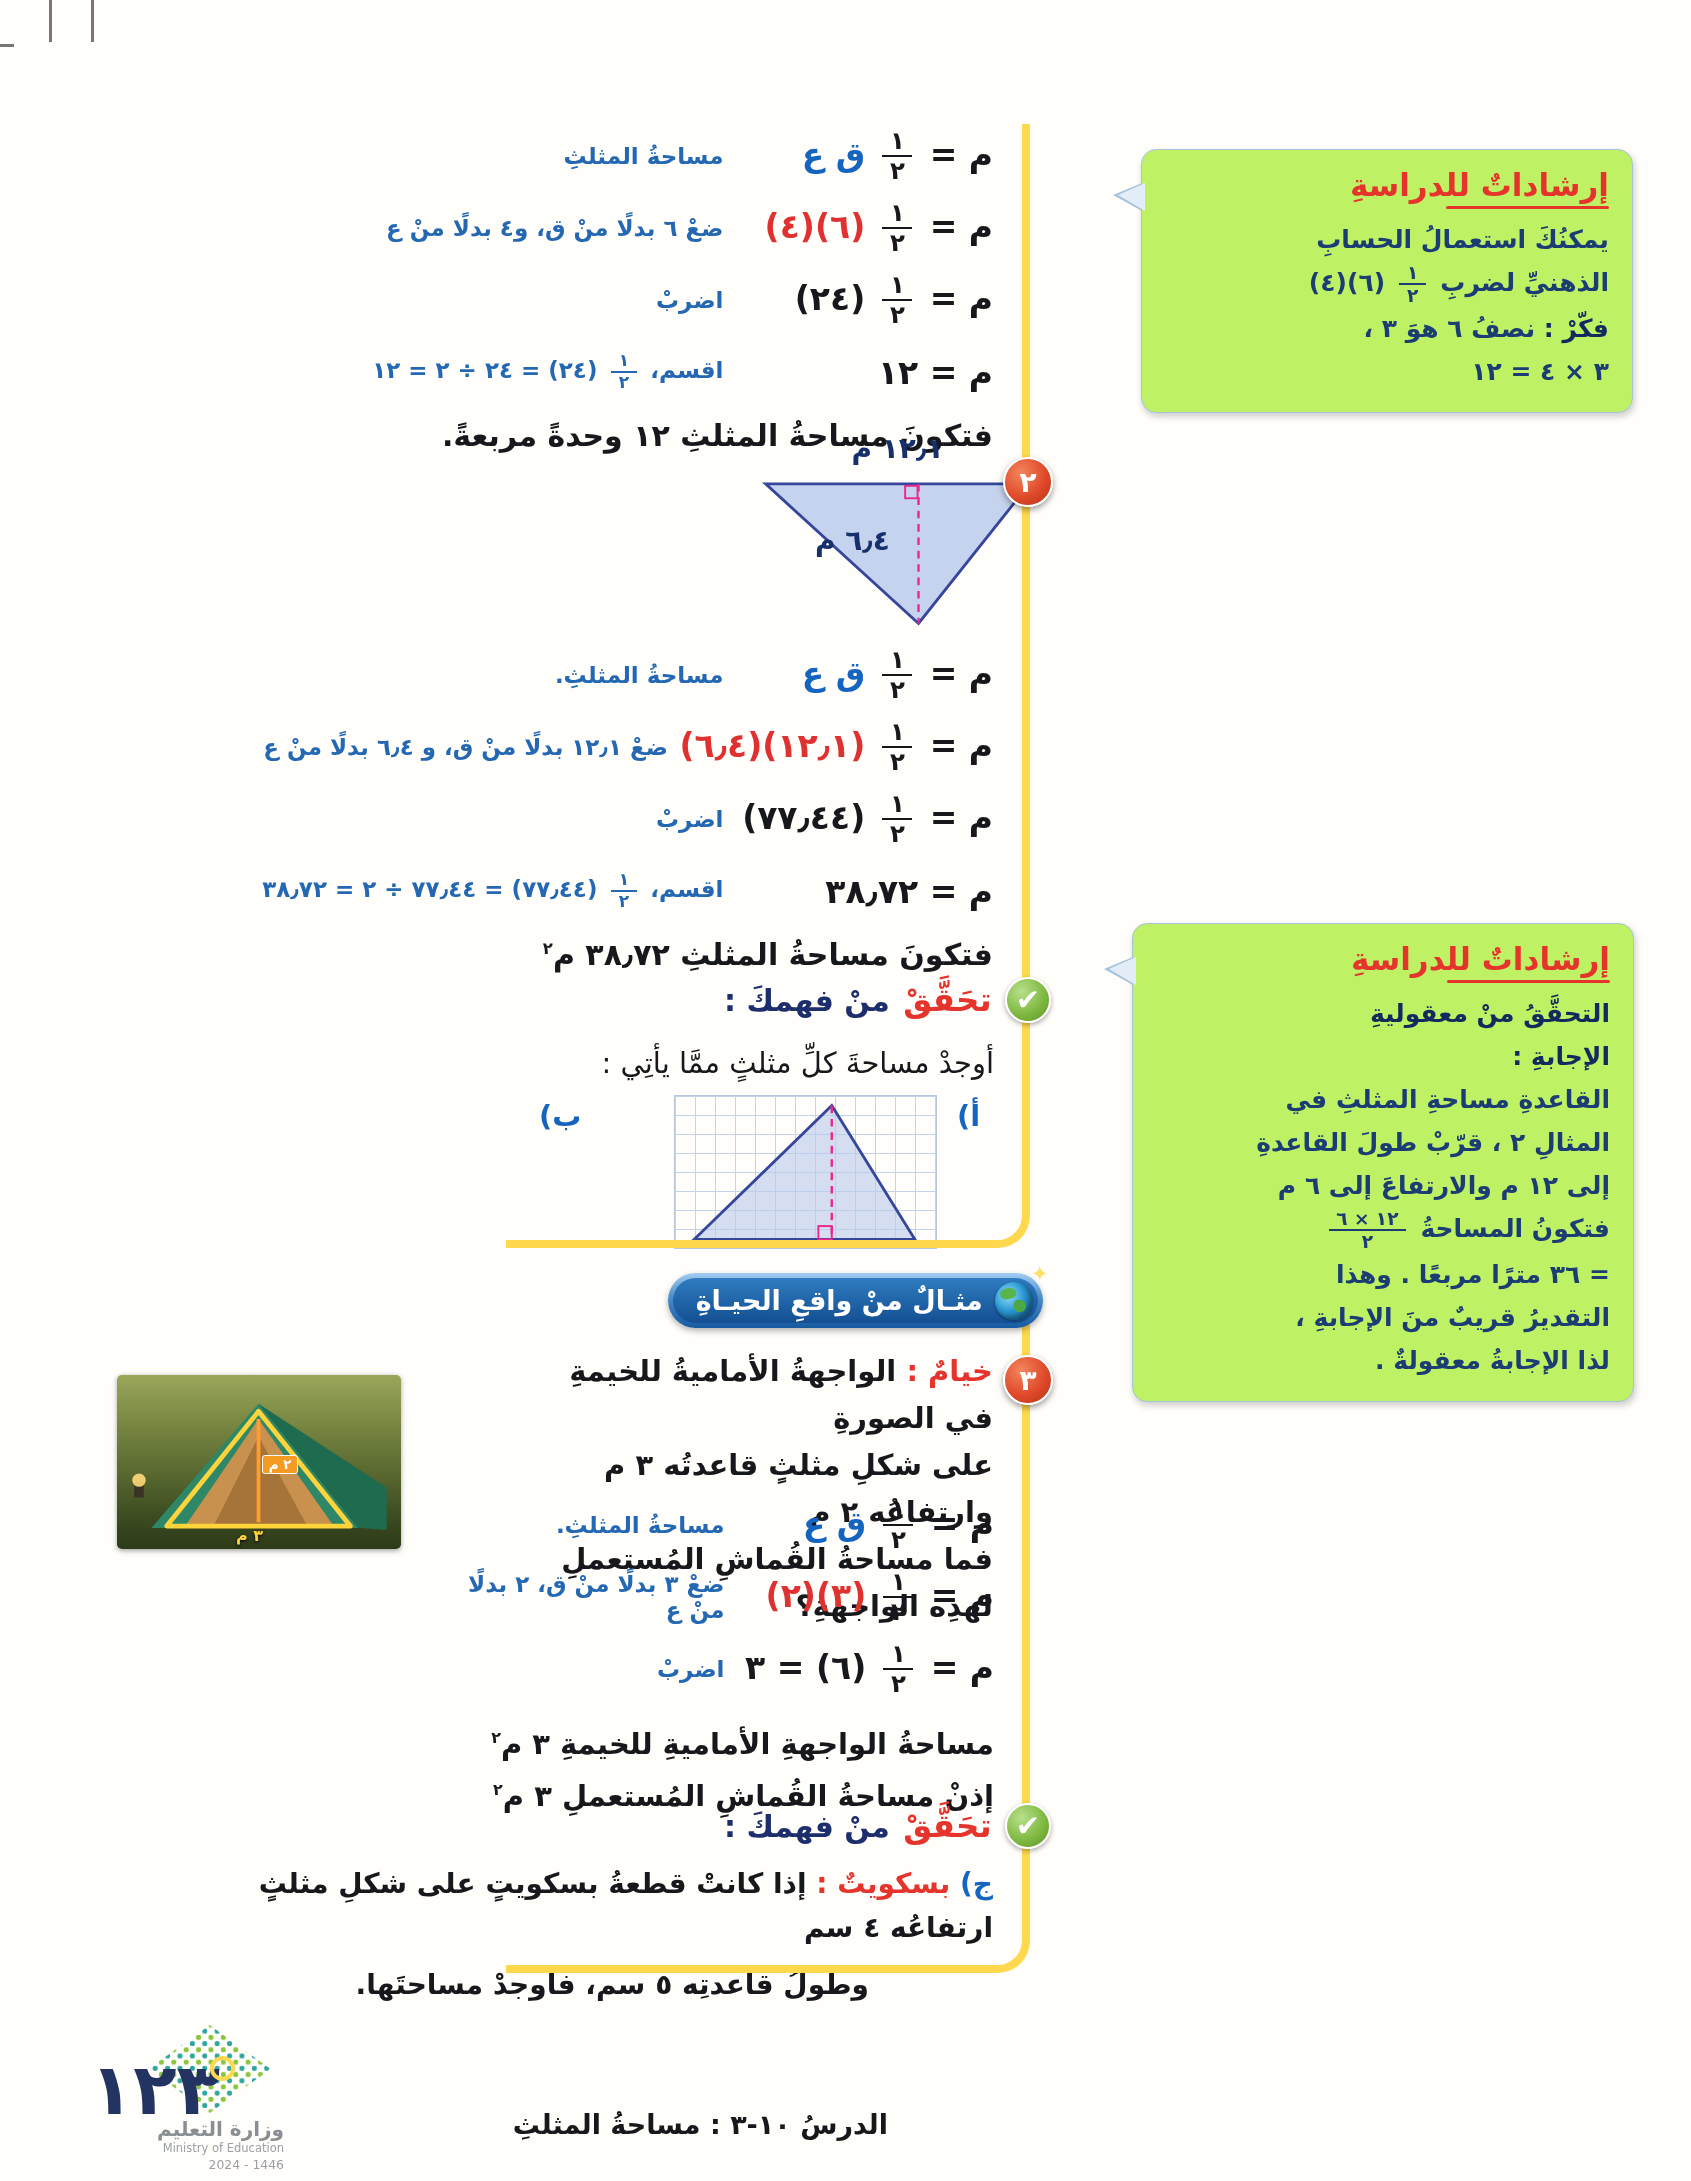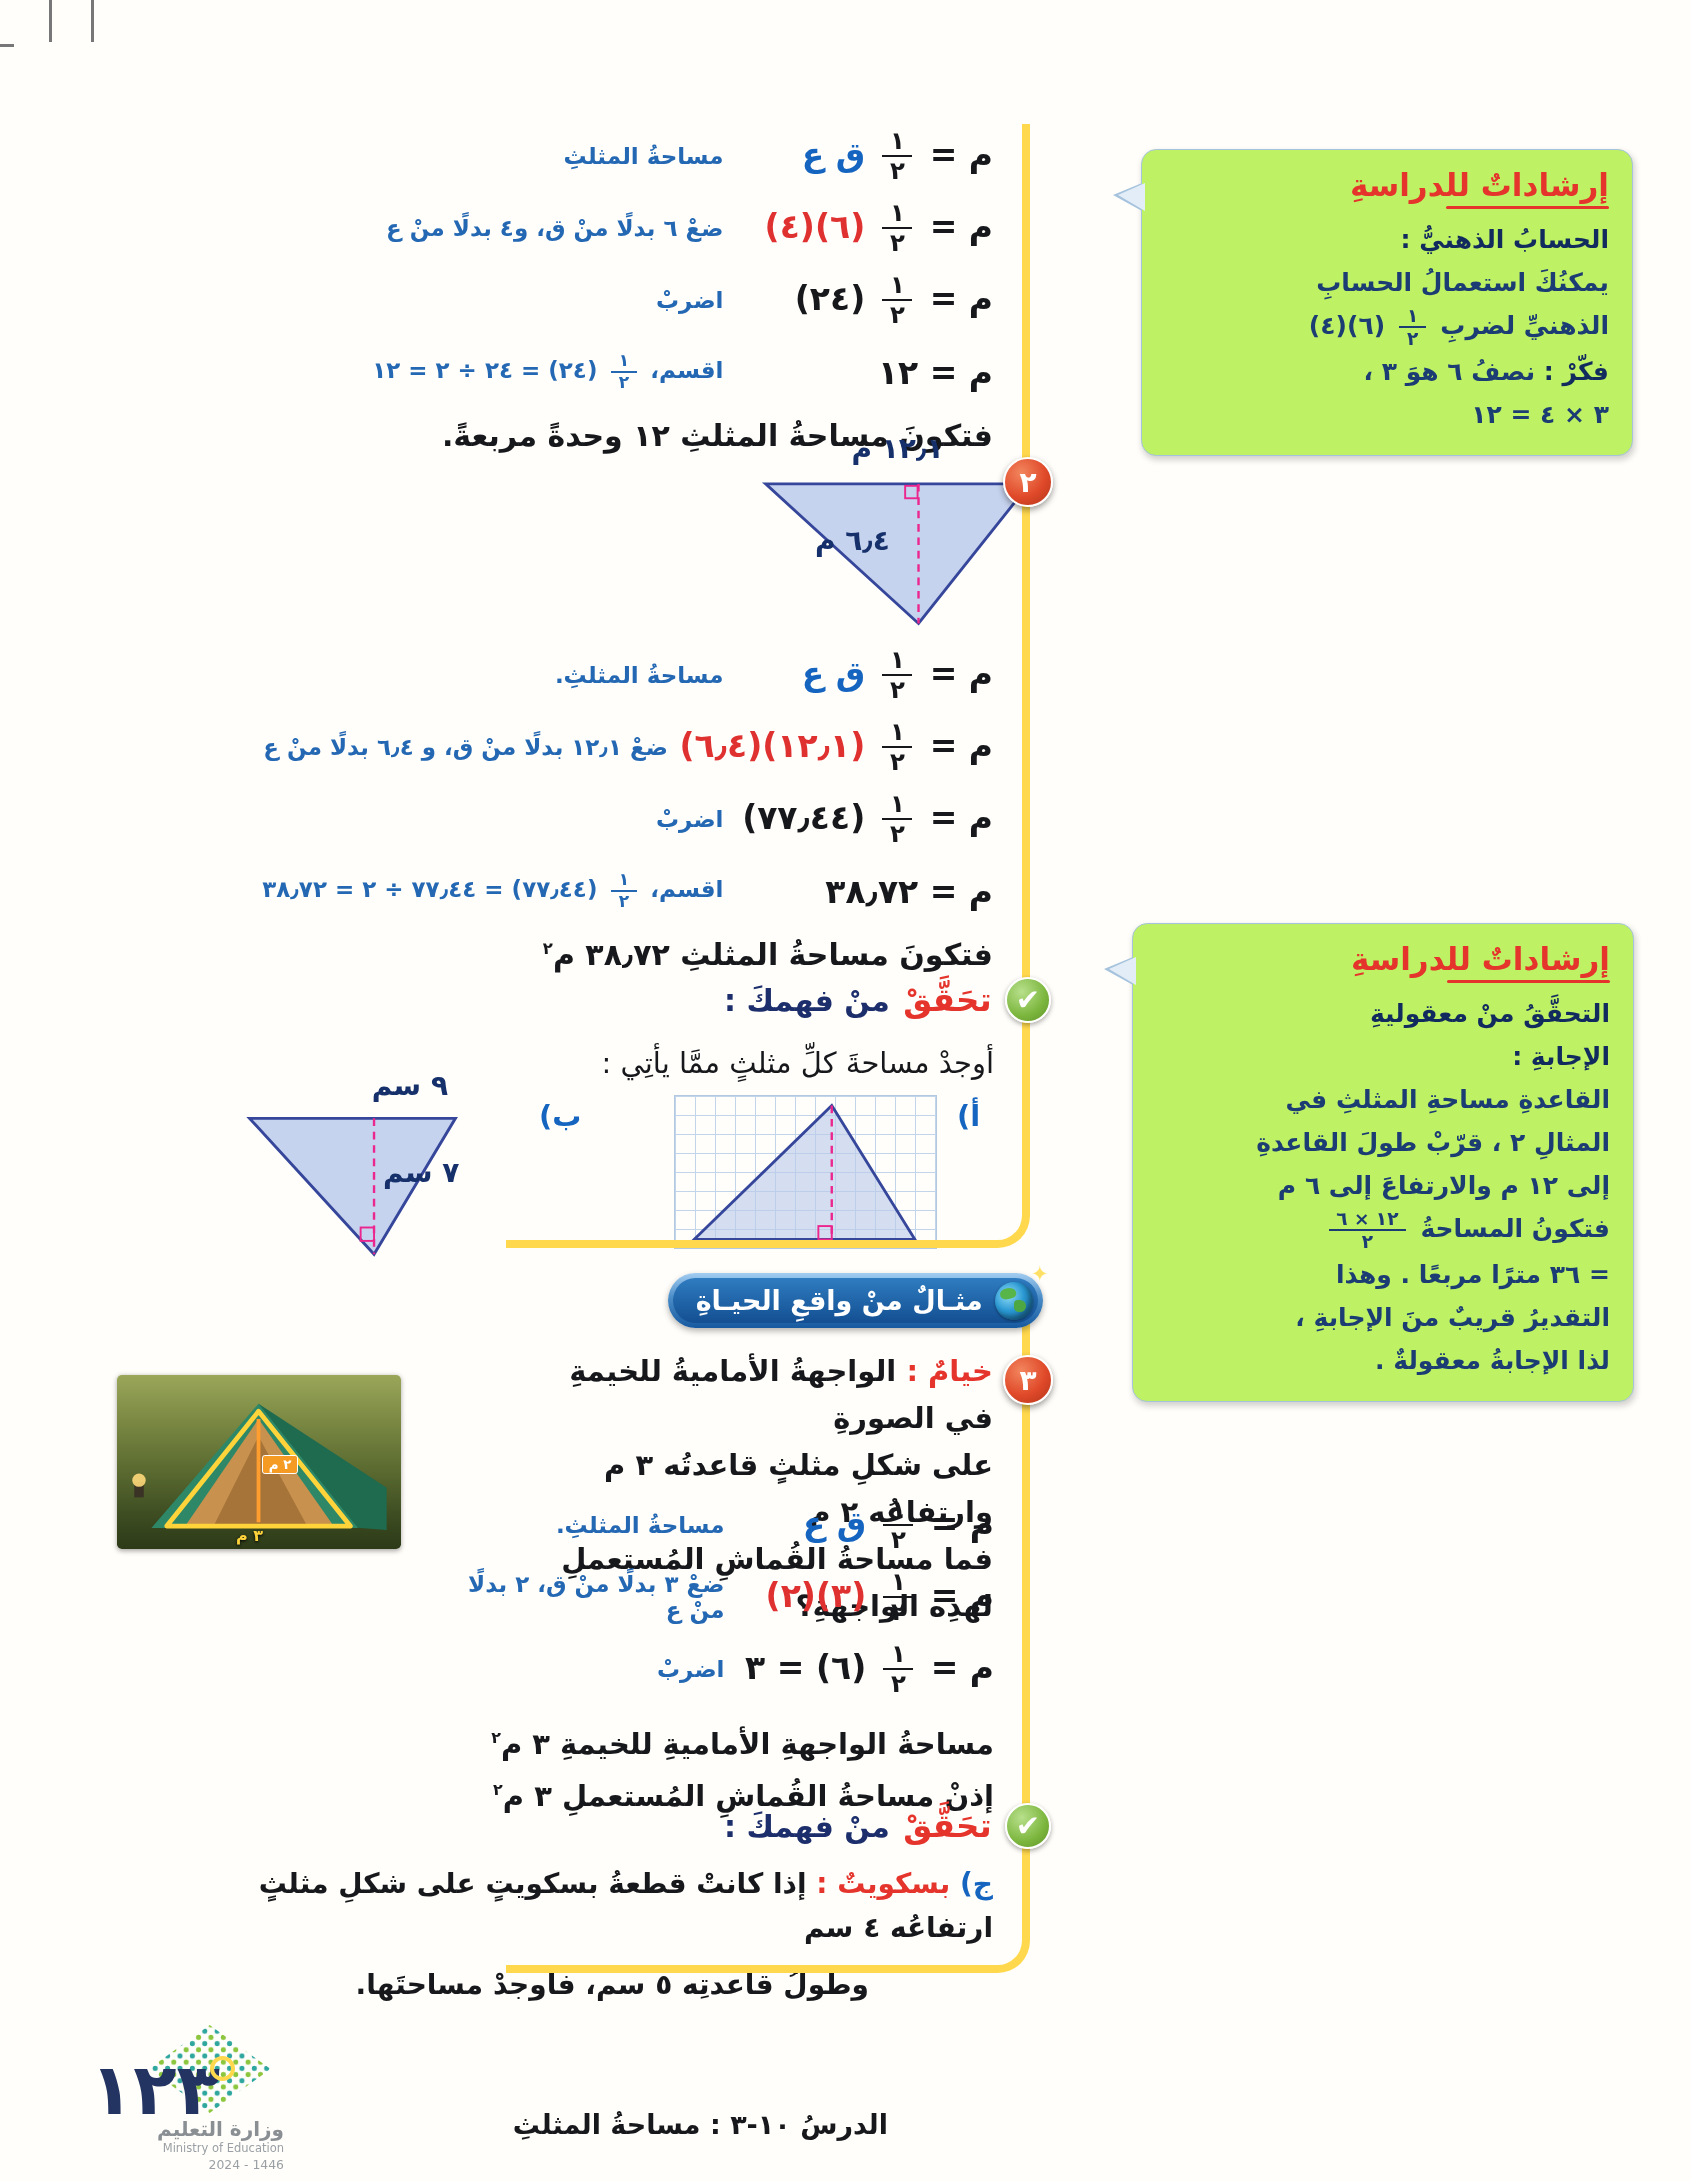--- a/index.html
+++ b/index.html
@@ -262,29 +262,20 @@
   <div class="item-label ia">أ)</div>
   <div class="grid-fig">
     <svg width="263" height="154" viewBox="0 0 275 161">
       <polygon points="22,150 253,150 166,10" fill="#b9c9ea" fill-opacity="0.62" stroke="#35469b" stroke-width="3"></polygon>
       <line x1="166" y1="10" x2="166" y2="150" stroke="#ec268f" stroke-width="2.5" stroke-dasharray="8 6"></line>
       <rect x="152" y="136" width="14" height="14" fill="none" stroke="#ec268f" stroke-width="2"></rect>
     </svg>
   </div>
 
   <div class="item-label ib">ب)</div>
-  <div class="tri-b">
-    <svg width="225" height="163" viewBox="0 0 235 170">
-      <polygon points="10,18 225,18 140,160" fill="#c6d3ee" stroke="#35469b" stroke-width="3"></polygon>
-      <line x1="140" y1="18" x2="140" y2="160" stroke="#ec268f" stroke-width="2.5" stroke-dasharray="8 6"></line>
-      <rect x="126" y="132" width="14" height="14" fill="none" stroke="#ec268f" stroke-width="2"></rect>
-    </svg>
-    <div class="lbl lbl-9">٩ سم</div>
-    <div class="lbl lbl-7">٧ سم</div>
-  </div>
 
   <div class="banner">
     <div class="banner-inner">مثـالٌ منْ واقعِ الحيـاةِ</div>
     <span class="globe"></span>
     <span class="sparkle">✦</span>
   </div>
 
   <div class="num-circle c3">٣</div>
 
   <div class="intro">
@@ -355,21 +346,20 @@
       <span>إذا كانتْ قطعةُ بسكويتٍ على شكلِ مثلثٍ ارتفاعُه ٤ سم</span>
     </div>
     <div class="l2">وطولُ قاعدتِه ٥ سم، فأوجدْ مساحتَها.</div>
   </div>
 
   <aside class="callout co1">
     <span class="tail-border"></span>
     <span class="tail-fill"></span>
     <div class="callout-title">إرشاداتٌ للدراسةِ</div>
     <div>
-        <div class="line"><span class="bold">الحسابُ الذهنيُّ :</span></div>
         <div class="line"><span>يمكنُكَ استعمالُ الحسابِ</span></div>
         <div class="line"><span>الذهنيِّ لضربِ </span><span class="frac">
             <span class="num">١</span>
             <span class="den">٢</span>
           </span><span> (٦)(٤)</span></div>
         <div class="line"><span class="bold">فكّرْ : </span><span>نصفُ ٦ هوَ ٣ ،</span></div>
         <div class="line"><span>٣ × ٤ = ١٢</span></div>
       </div>
   </aside>
 

